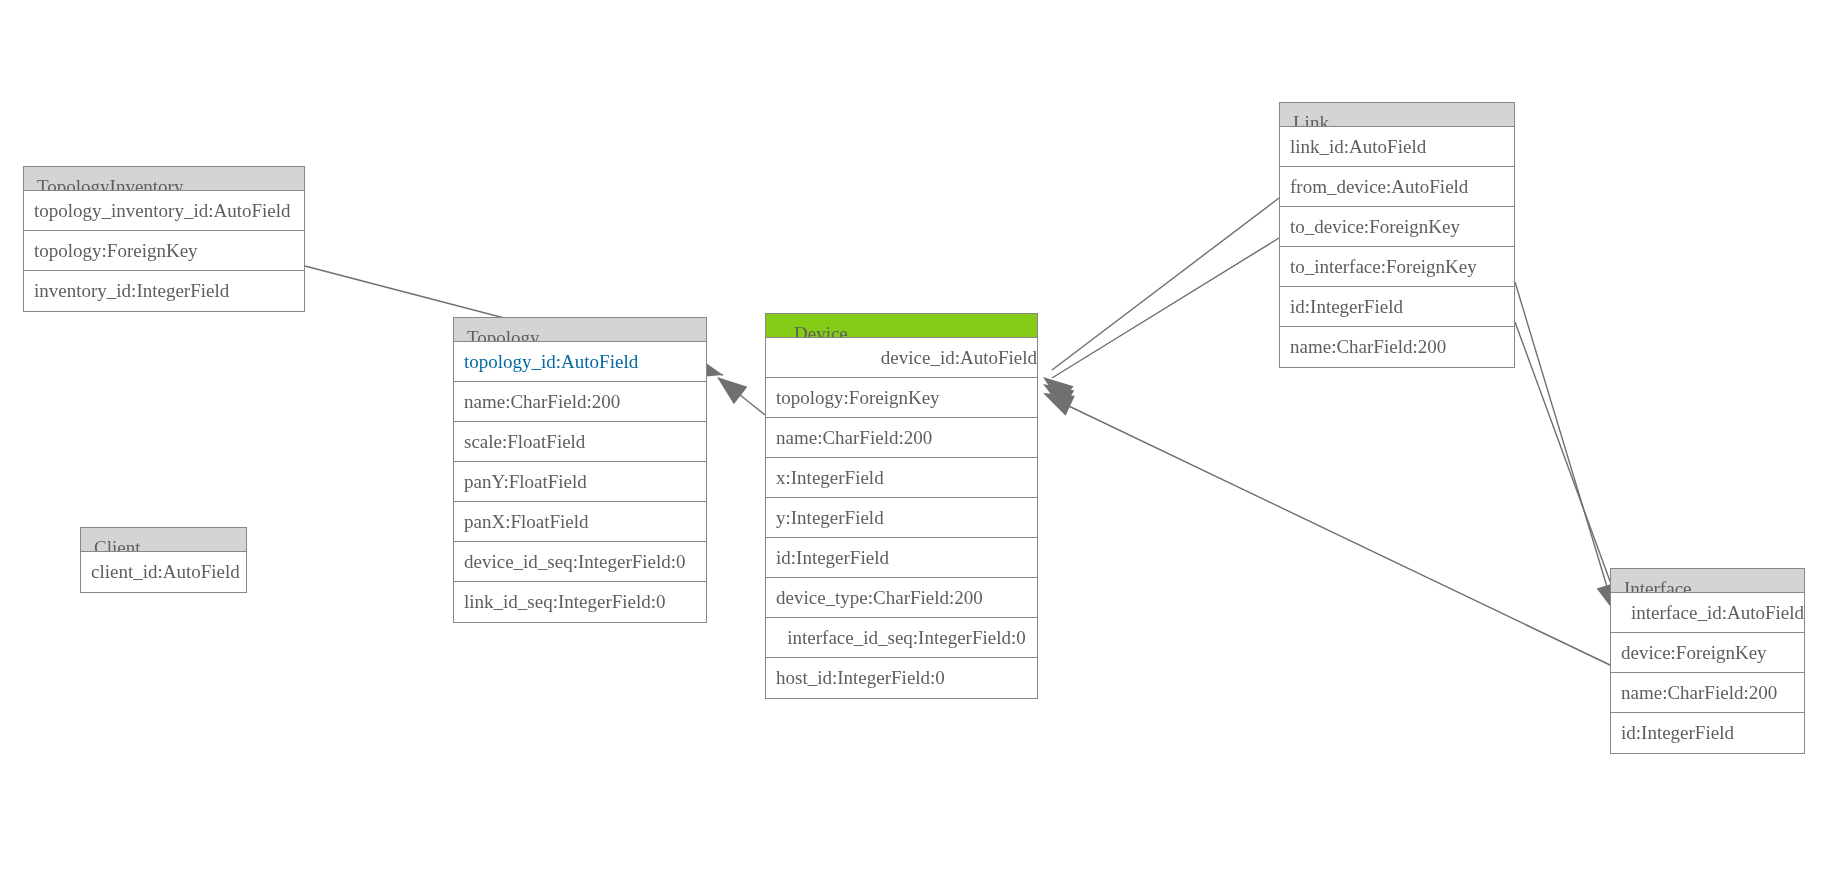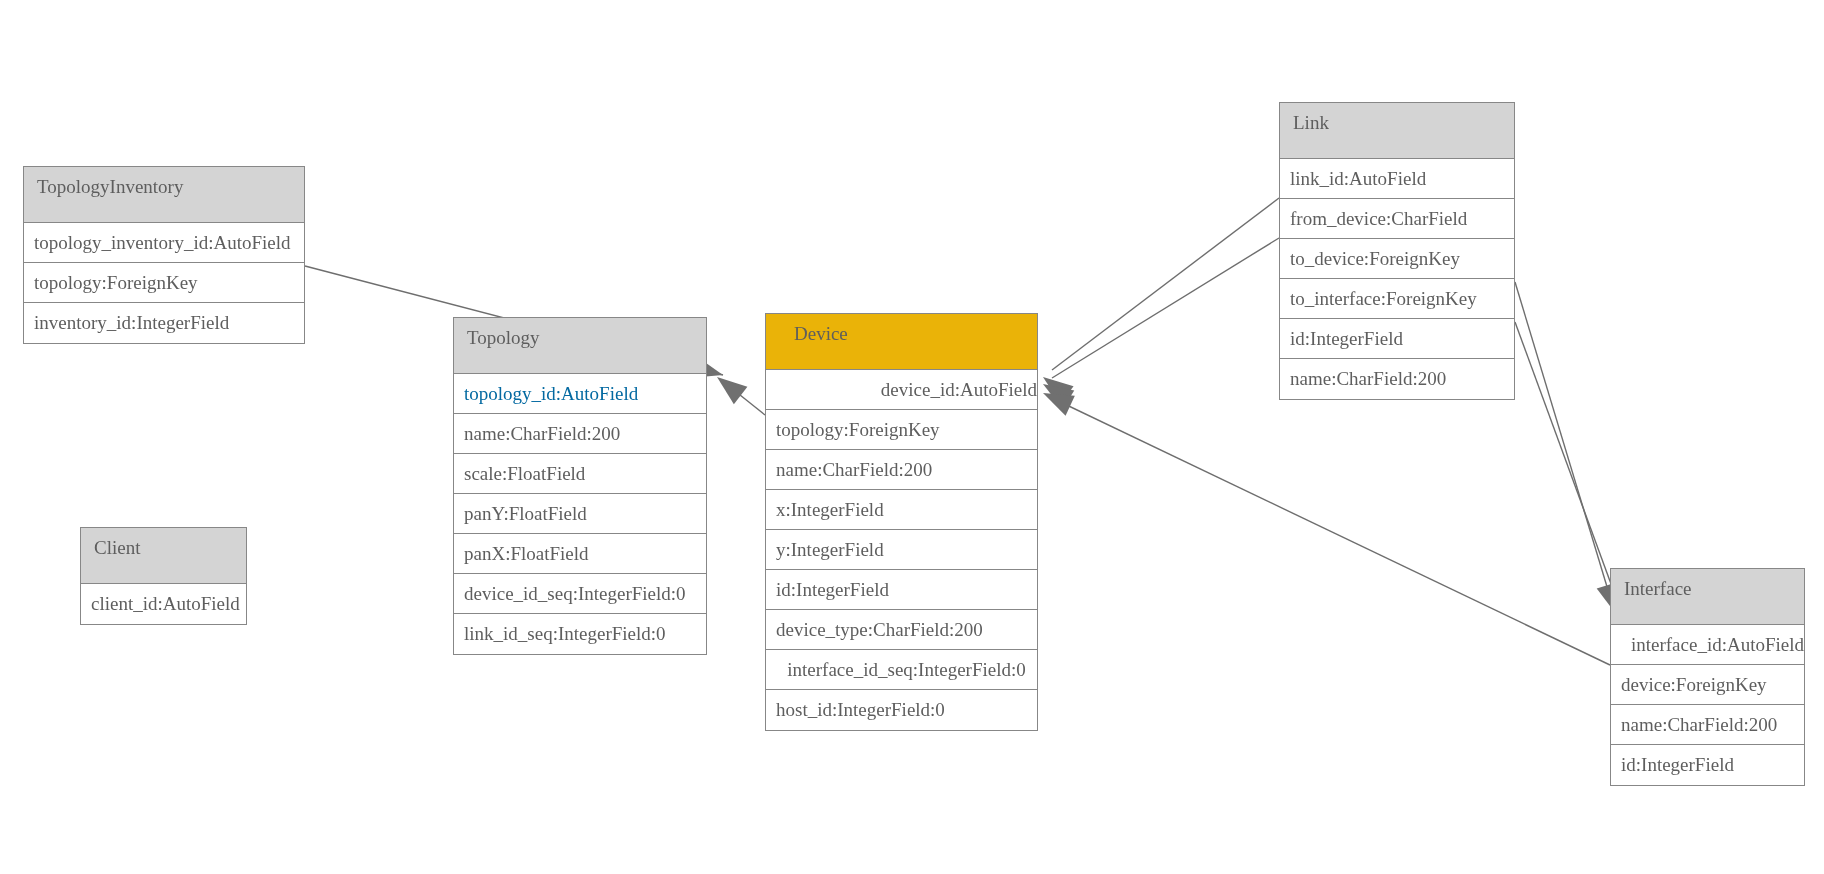--- a/index.html
+++ b/index.html
@@ -32,21 +32,21 @@
     background: #ffffff;
     z-index: 2;
   }
   .entity-header {
     box-sizing: border-box;
     background: #d4d4d4;
     border-bottom: 1px solid #878787;
     color: #5e5e5e;
     font-size: 19px;
     line-height: 39px;
-    height: 56px;
+    height: 24px;
     padding: 0 0 0 13px;
     white-space: nowrap;
     overflow: hidden;
   }
   .entity-row {
     box-sizing: border-box;
     height: 40px;
     line-height: 39px;
     border-bottom: 1px solid #878787;
     color: #5e5e5e;
@@ -111,35 +111,35 @@
         <div class="entity-header" style="background: rgb(212, 212, 212); border-bottom-color: rgb(135, 135, 135); color: rgb(94, 94, 94);">Topology</div>
         <div class="entity-row" style="border-bottom-color: rgb(135, 135, 135); color: #0369a1;">topology_id:AutoField</div>
         <div class="entity-row" style="border-bottom-color: rgb(135, 135, 135); color: rgb(94, 94, 94);">name:CharField:200</div>
         <div class="entity-row" style="border-bottom-color: rgb(135, 135, 135); color: rgb(94, 94, 94);">scale:FloatField</div>
         <div class="entity-row" style="border-bottom-color: rgb(135, 135, 135); color: rgb(94, 94, 94);">panY:FloatField</div>
         <div class="entity-row" style="border-bottom-color: rgb(135, 135, 135); color: rgb(94, 94, 94);">panX:FloatField</div>
         <div class="entity-row" style="border-bottom-color: rgb(135, 135, 135); color: rgb(94, 94, 94);">device_id_seq:IntegerField:0</div>
         <div class="entity-row" style="border-bottom-color: rgb(135, 135, 135); color: rgb(94, 94, 94);">link_id_seq:IntegerField:0</div>
       </div>
       <div class="entity" style="left: 765px; top: 313px; width: 273px; border-color: rgb(135, 135, 135);">
-        <div class="entity-header" style="background: #eab308; border-bottom-color: rgb(135, 135, 135); color: rgb(94, 94, 94); padding-left: 28px;">Device</div>
+        <div class="entity-header" style="background: #84cc16; border-bottom-color: rgb(135, 135, 135); color: rgb(94, 94, 94); padding-left: 28px;">Device</div>
         <div class="entity-row" style="border-bottom-color: rgb(135, 135, 135); color: rgb(94, 94, 94); text-align: right;">device_id:AutoField</div>
         <div class="entity-row" style="border-bottom-color: rgb(135, 135, 135); color: rgb(94, 94, 94);">topology:ForeignKey</div>
         <div class="entity-row" style="border-bottom-color: rgb(135, 135, 135); color: rgb(94, 94, 94);">name:CharField:200</div>
         <div class="entity-row" style="border-bottom-color: rgb(135, 135, 135); color: rgb(94, 94, 94);">x:IntegerField</div>
         <div class="entity-row" style="border-bottom-color: rgb(135, 135, 135); color: rgb(94, 94, 94);">y:IntegerField</div>
         <div class="entity-row" style="border-bottom-color: rgb(135, 135, 135); color: rgb(94, 94, 94);">id:IntegerField</div>
         <div class="entity-row" style="border-bottom-color: rgb(135, 135, 135); color: rgb(94, 94, 94);">device_type:CharField:200</div>
         <div class="entity-row" style="border-bottom-color: rgb(135, 135, 135); color: rgb(94, 94, 94); text-align: center;">interface_id_seq:IntegerField:0</div>
         <div class="entity-row" style="border-bottom-color: rgb(135, 135, 135); color: rgb(94, 94, 94);">host_id:IntegerField:0</div>
       </div>
       <div class="entity" style="left: 1279px; top: 102px; width: 236px; border-color: rgb(135, 135, 135);">
         <div class="entity-header" style="background: rgb(212, 212, 212); border-bottom-color: rgb(135, 135, 135); color: rgb(94, 94, 94);">Link</div>
         <div class="entity-row" style="border-bottom-color: rgb(135, 135, 135); color: rgb(94, 94, 94);">link_id:AutoField</div>
-        <div class="entity-row" style="border-bottom-color: rgb(135, 135, 135); color: rgb(94, 94, 94);">from_device:CharField</div>
+        <div class="entity-row" style="border-bottom-color: rgb(135, 135, 135); color: rgb(94, 94, 94);">from_device:AutoField</div>
         <div class="entity-row" style="border-bottom-color: rgb(135, 135, 135); color: rgb(94, 94, 94);">to_device:ForeignKey</div>
         <div class="entity-row" style="border-bottom-color: rgb(135, 135, 135); color: rgb(94, 94, 94);">to_interface:ForeignKey</div>
         <div class="entity-row" style="border-bottom-color: rgb(135, 135, 135); color: rgb(94, 94, 94);">id:IntegerField</div>
         <div class="entity-row" style="border-bottom-color: rgb(135, 135, 135); color: rgb(94, 94, 94);">name:CharField:200</div>
       </div>
       <div class="entity" style="left: 1610px; top: 568px; width: 195px; border-color: rgb(135, 135, 135);">
         <div class="entity-header" style="background: rgb(212, 212, 212); border-bottom-color: rgb(135, 135, 135); color: rgb(94, 94, 94);">Interface</div>
         <div class="entity-row" style="border-bottom-color: rgb(135, 135, 135); color: rgb(94, 94, 94); text-align: right;">interface_id:AutoField</div>
         <div class="entity-row" style="border-bottom-color: rgb(135, 135, 135); color: rgb(94, 94, 94);">device:ForeignKey</div>
         <div class="entity-row" style="border-bottom-color: rgb(135, 135, 135); color: rgb(94, 94, 94);">name:CharField:200</div>

